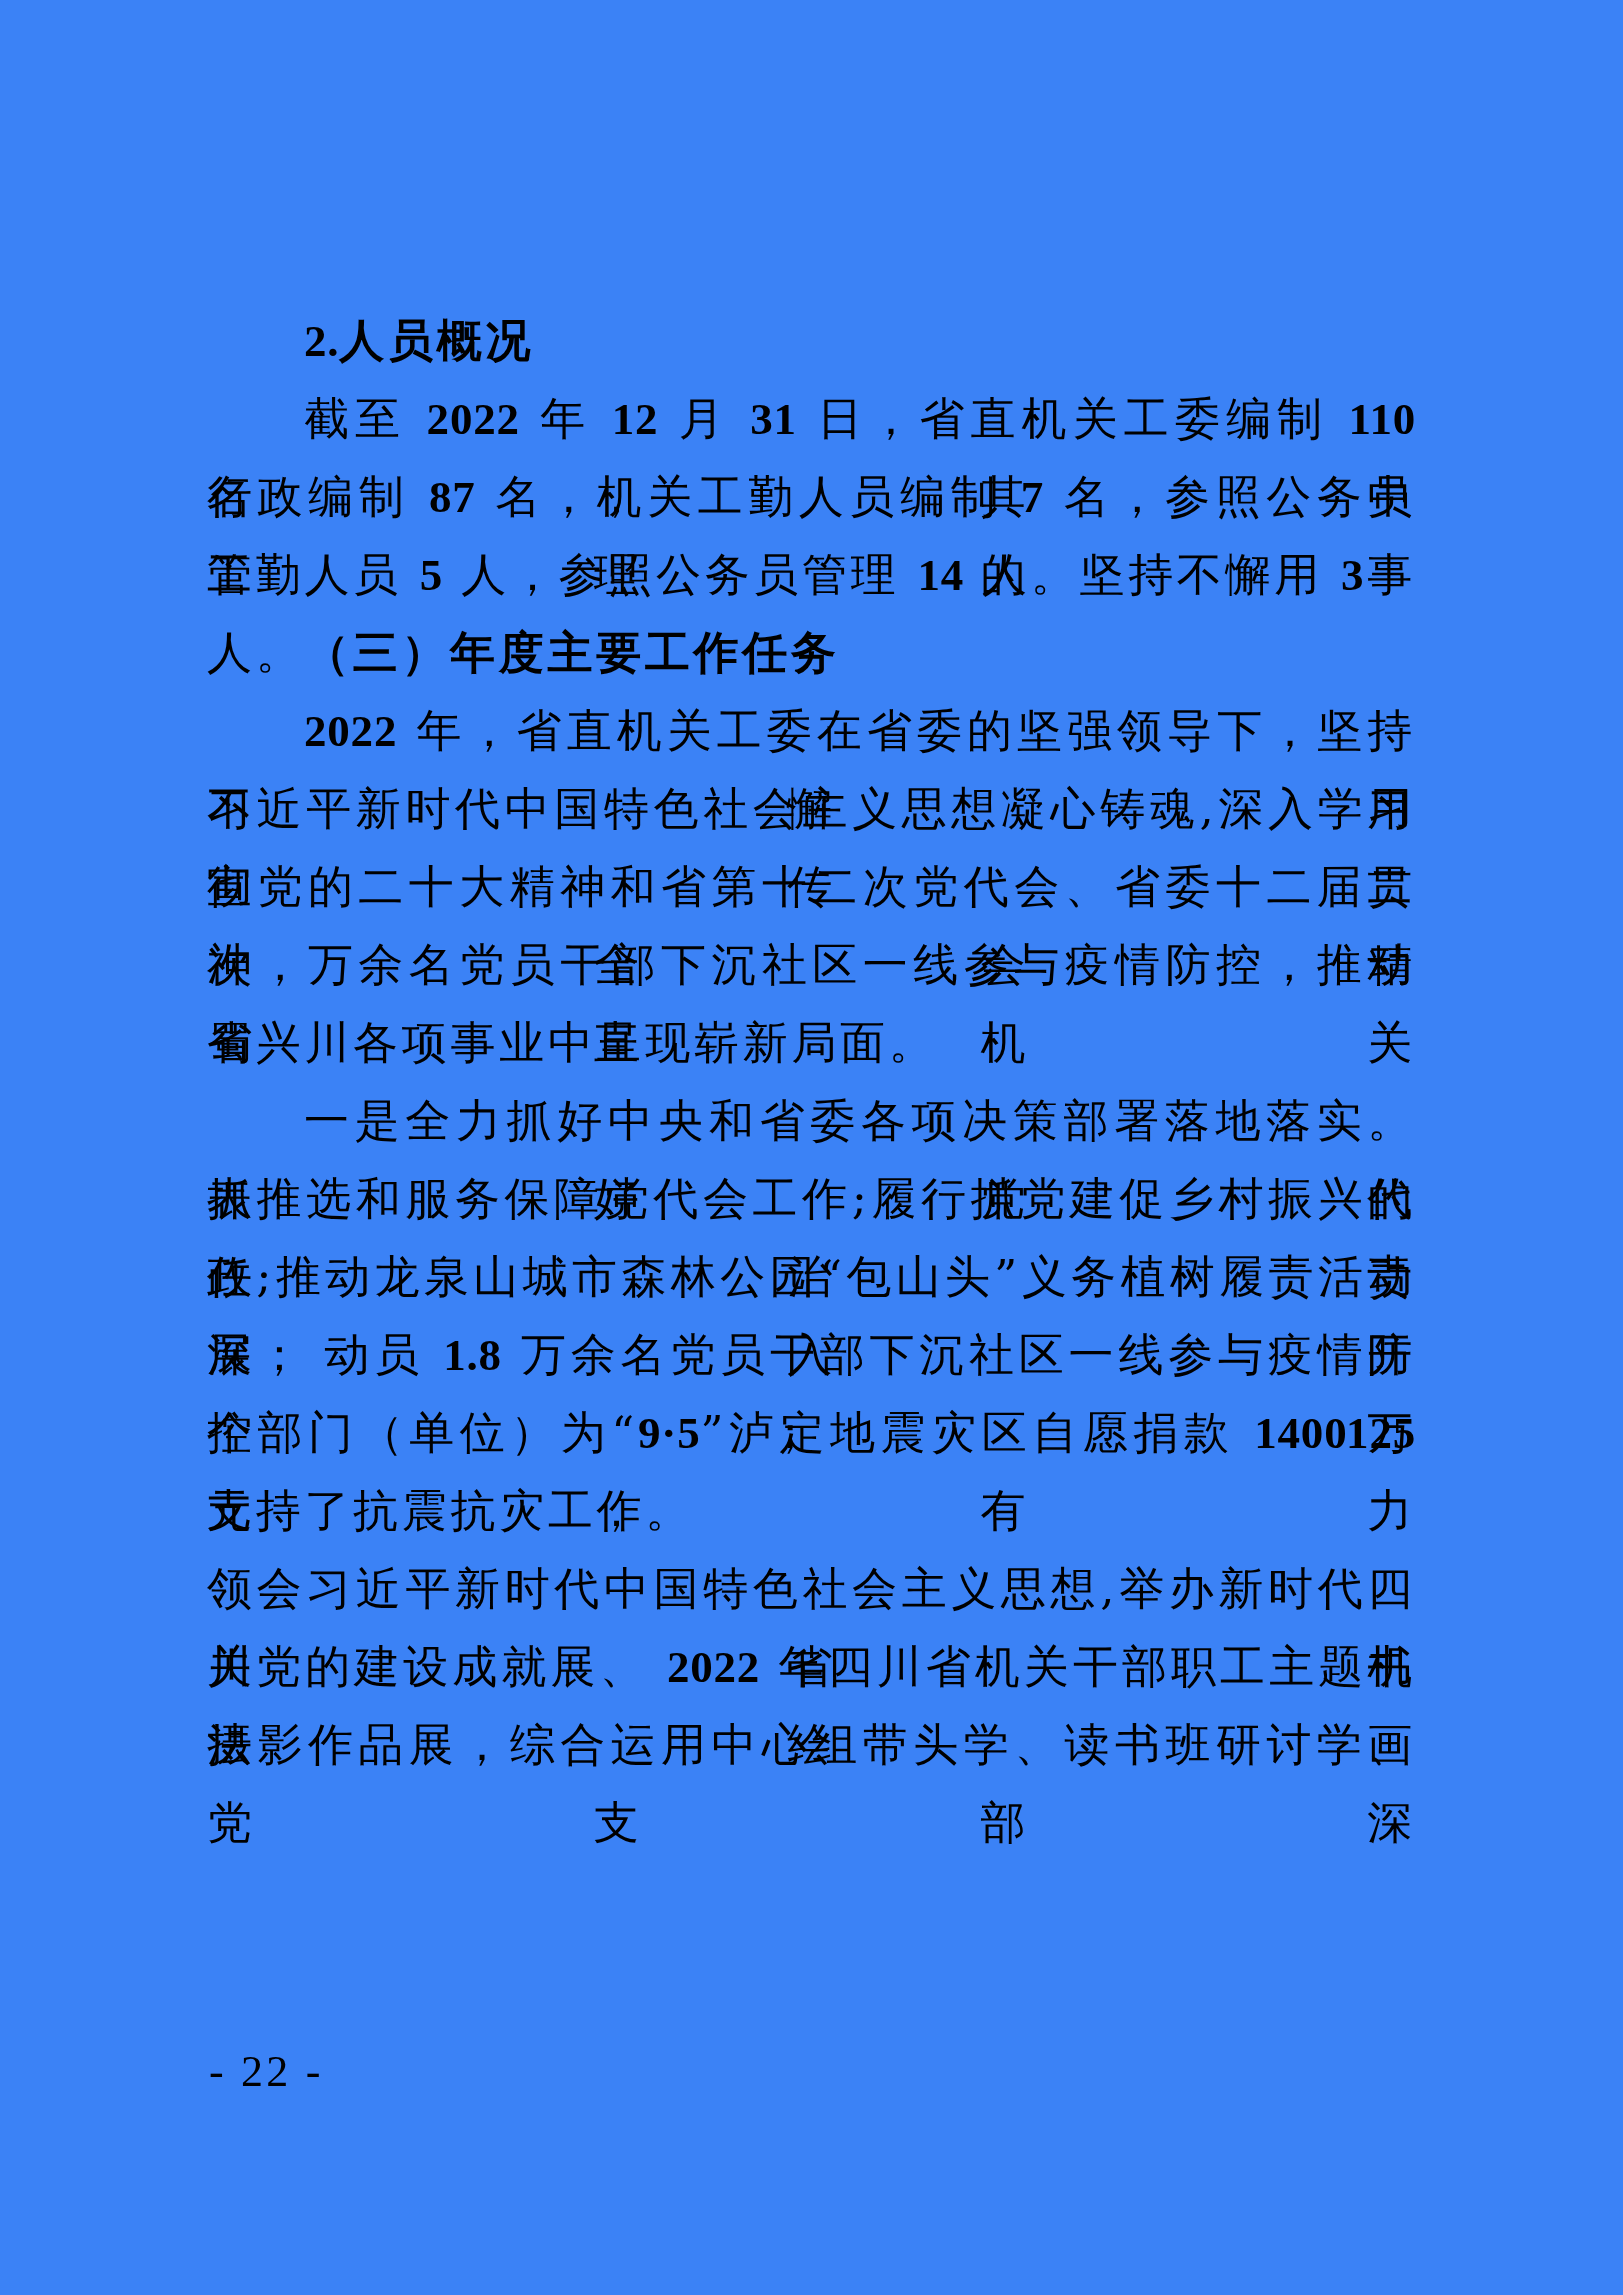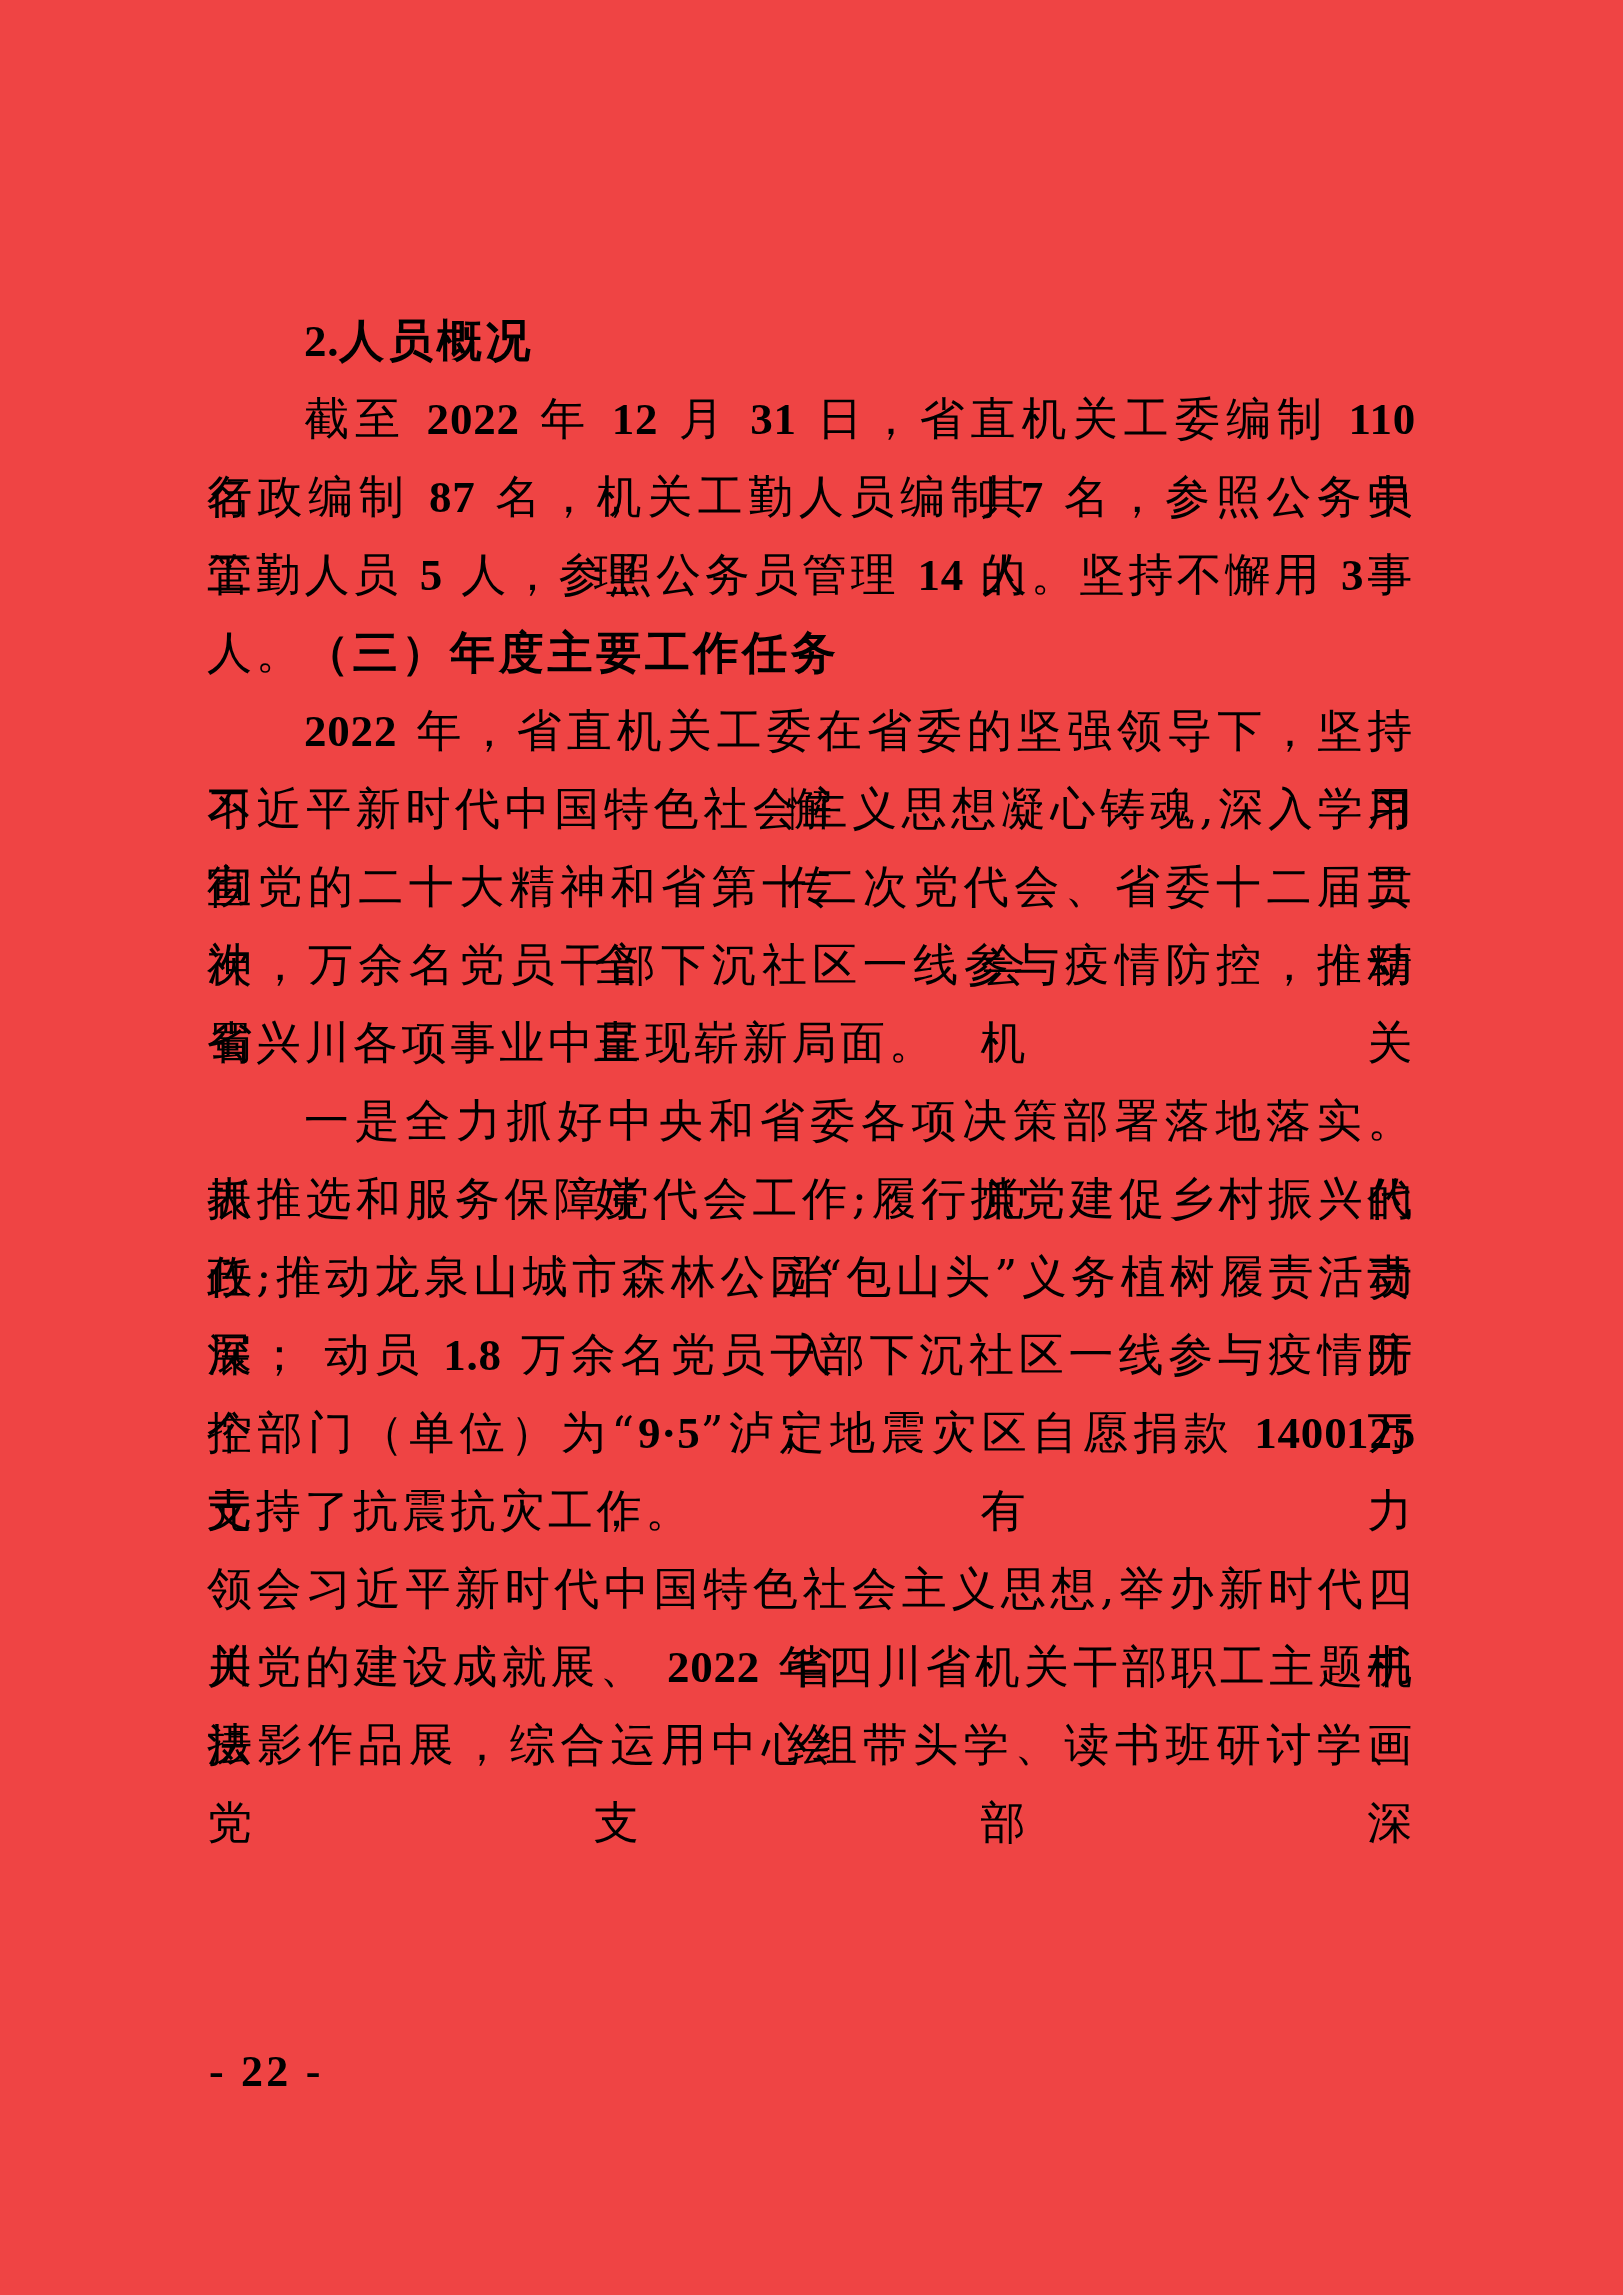--- a/index.html
+++ b/index.html
@@ -4,21 +4,21 @@
 <style>
   html, body {
     margin: 0;
     padding: 0;
     background: #ffffff;
   }
   .page {
     position: relative;
     width: 1623px;
     height: 2295px;
-    background: #ef4444;
+    background: #3b82f6;
     color: #000000;
     overflow: hidden;
   }
   .doc {
     position: absolute;
     left: 207px;
     top: 302px;
     width: 1209px;
     font-family: "DejaVu Serif", "Liberation Serif", serif;
     font-size: 45px;
@@ -48,21 +48,21 @@
     font-family: "Liberation Serif", serif;
     letter-spacing: 0.8px;
   }
   .page-number {
     position: absolute;
     left: 209px;
     top: 2050px;
     font-family: "Liberation Serif", serif;
     font-size: 44px;
     line-height: 44px;
-    font-weight: bold;
+    font-weight: normal;
     letter-spacing: 3.2px;
     color: #000000;
   }
 </style>
 </head>
 <body>
 
 <div class="page">
   <main class="doc" id="doc-lines">
       <div class="line heading indent"><span class="seg b latin">2.</span><span class="seg b">人员概况</span></div>

